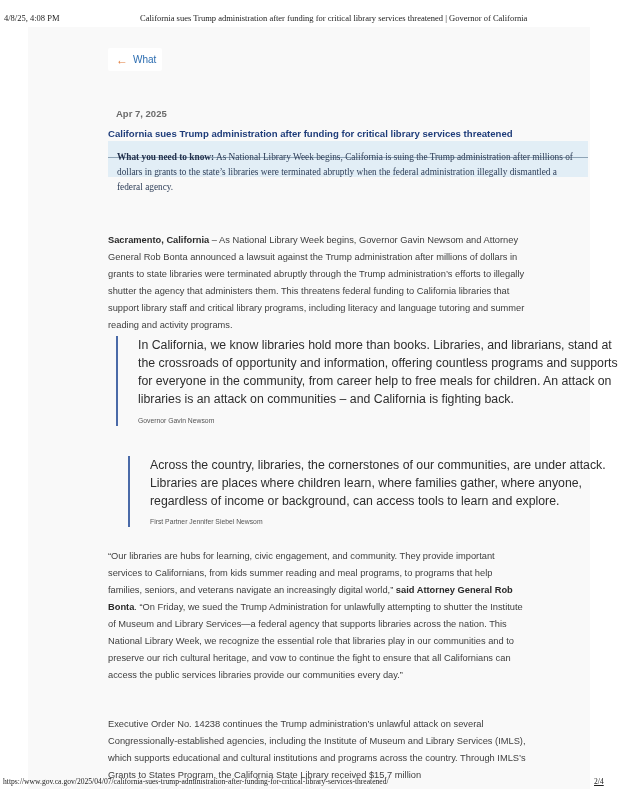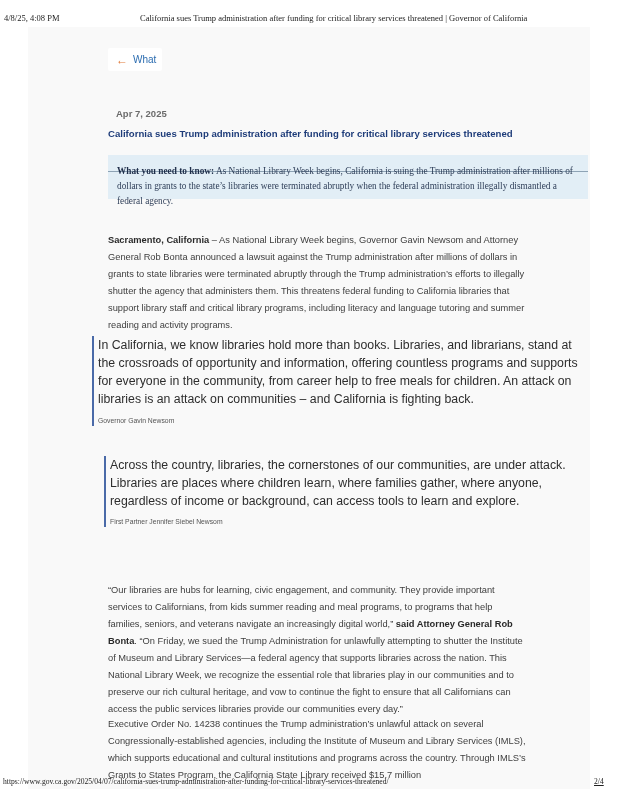--- a/index.html
+++ b/index.html
@@ -5,35 +5,35 @@
   html, body { margin:0; padding:0; background:#ffffff; }
   body { width:618px; height:800px; position:relative; overflow:hidden; font-family:"Liberation Sans", sans-serif; color:#3a3a3a; }
   .hdr { position:absolute; top:13px; left:0; width:618px; height:14px; font-family:"Liberation Serif", serif; font-size:8.5px; color:#222; }
   .hdr .time { position:absolute; left:4px; top:0; }
   .hdr .ttl { position:absolute; left:140px; top:0; white-space:nowrap; }
   .page { position:absolute; left:28px; top:27px; width:562px; height:762px; background:#f9f9f9; }
   .back { position:absolute; left:108px; top:48px; width:54px; height:23px; background:#ffffff; border-radius:2px; display:flex; align-items:center; font-size:10px; color:#2b6cb0; cursor:pointer; }
   .back .arr { color:#e07a3a; font-size:12px; margin-left:8px; margin-right:5px; line-height:1; }
   .date { position:absolute; left:116px; top:108px; font-size:9.5px; font-weight:bold; color:#6b6b6b; }
   .headline { position:absolute; left:108px; top:128px; font-size:9.6px; font-weight:bold; color:#1f3d7a; white-space:nowrap; }
-  .callout { position:absolute; left:108px; top:155px; width:480px; height:44px; background:#e2eef6; }
+  .callout { position:absolute; left:108px; top:141px; width:480px; height:36px; background:#e2eef6; }
   .callout .rule { position:absolute; left:0; right:0; top:16px; height:1px; background:#8ea3b5; }
   .callout .txt { position:absolute; left:9px; top:9px; width:465px; font-family:"Liberation Serif", serif; font-size:9.3px; line-height:15px; color:#2e3e58; }
   .callout .txt b { color:#1f2e4a; }
   .para { position:absolute; left:108px; width:420px; font-size:9.3px; line-height:17px; color:#3e3e3e; }
   .p1 { top:232px; }
   .p1 b { color:#2a2a2a; }
-  .quote { position:absolute; left:92px; border-left:2.5px solid #4a6aa8; padding-left:4px; }
+  .quote { position:absolute; left:116px; border-left:2.5px solid #4a6aa8; padding-left:20px; }
   .q1 { top:336px; width:480px; }
   .q2 { top:444px; width:480px; }
   .quote p { margin:0; font-size:12.3px; line-height:18px; color:#2e2e2e; }
   .quote .q2b { margin-top:8px; }
   .quote .attr { font-size:6.8px; color:#555; margin-top:8px; line-height:10px; }
   .q2 .attr { margin-top:7px; }
-  .p2 { top:582px; width:420px; }
+  .p2 { top:548px; width:420px; }
   .p2 b { color:#2a2a2a; }
   .p3 { top:716px; width:420px; }
   .ftr { position:absolute; top:777px; left:0; width:618px; font-family:"Liberation Serif", serif; font-size:7.6px; color:#222; }
   .ftr .url { position:absolute; left:3px; top:0; white-space:nowrap;text-align:right; }
   .ftr .pg { position:absolute; left:594px; top:0;text-decoration:underline; }
 </style>
 </head>
 <body>
 
 <div class="hdr">

